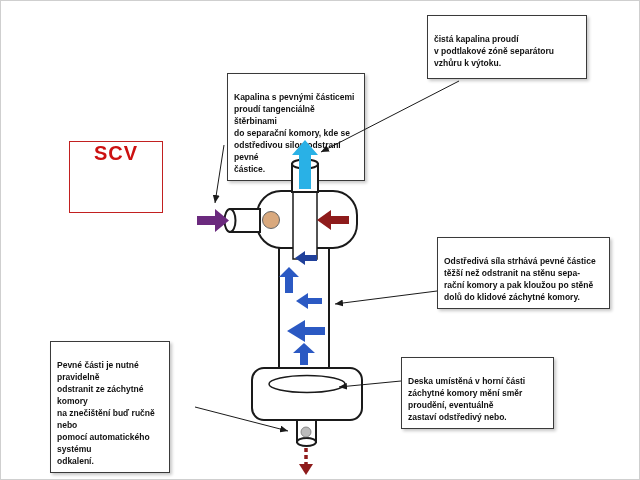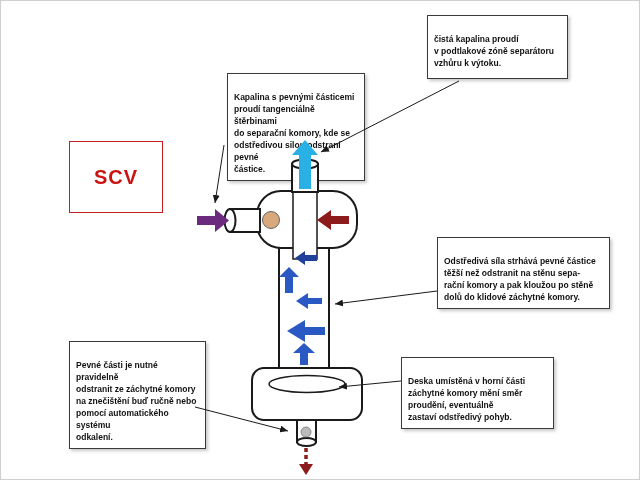--- a/index.html
+++ b/index.html
@@ -7,29 +7,29 @@
     position:relative;width:640px;height:480px;background:#ffffff;
     border:1px solid #cfcfcf;box-sizing:border-box;overflow:hidden;
     font-family:"Liberation Sans", sans-serif;
   }
   .ann{
     position:absolute;background:#fff;border:1px solid #3a3a3a;
     box-shadow:2px 2px 3px rgba(0,0,0,0.22);
     padding:5px 6px;font-size:8.5px;font-weight:bold;line-height:12px;
     color:#111;white-space:pre-line;box-sizing:border-box;
   }
-  .box-outflow{left:426px;top:14px;width:141px;min-height:64px;}
+  .box-outflow{left:426px;top:14px;width:160px;min-height:64px;}
   .box-inlet{left:198px;top:72px;width:138px;margin-left:28px;}
   .box-centrifugal{left:436px;top:236px;width:173px;}
-  .box-removal{left:68px;top:340px;width:137px;}
+  .box-removal{left:49px;top:340px;width:120px;}
   .box-plate{left:400px;top:356px;width:153px;}
   .model-box{
     position:absolute;left:68px;top:140px;width:92px;height:70px;
     border:1px solid #c22020;background:#fff;
-    display:flex;flex-direction:column;align-items:center;justify-content:center;
+    display:flex;flex-direction:column;align-items:center;
     color:#cc1111;font-weight:bold;font-size:20px;line-height:1.15;
     letter-spacing:1px;
   }
   svg.diagram{position:absolute;left:0;top:0;}
 </style>
 </head>
 <body>
 
 <div class="stage">
 
@@ -59,21 +59,21 @@
     <span>Pevné části je nutné pravidelně
 odstranit ze záchytné komory
 na znečištění buď ručně nebo
 pomocí automatického systému
 odkalení.</span>
   </div>
   <div class="ann box-plate">
     <span>Deska umístěná v horní části
 záchytné komory mění směr
 proudění, eventuálně
-zastaví odstředivý pohyb.</span>
+zastaví odstředivý nebo.</span>
   </div>
 
   <svg class="diagram" width="640" height="480" viewBox="0 0 640 480">
     <defs>
       <marker id="ah" markerWidth="9" markerHeight="7" refX="8" refY="3.5" orient="auto">
         <path d="M0,0 L8,3.5 L0,7 z" fill="#1a1a1a"></path>
       </marker>
     </defs>
 
     <rect x="278" y="247" width="50" height="120" fill="#ffffff" stroke="#1a1a1a" stroke-width="2"></rect>

